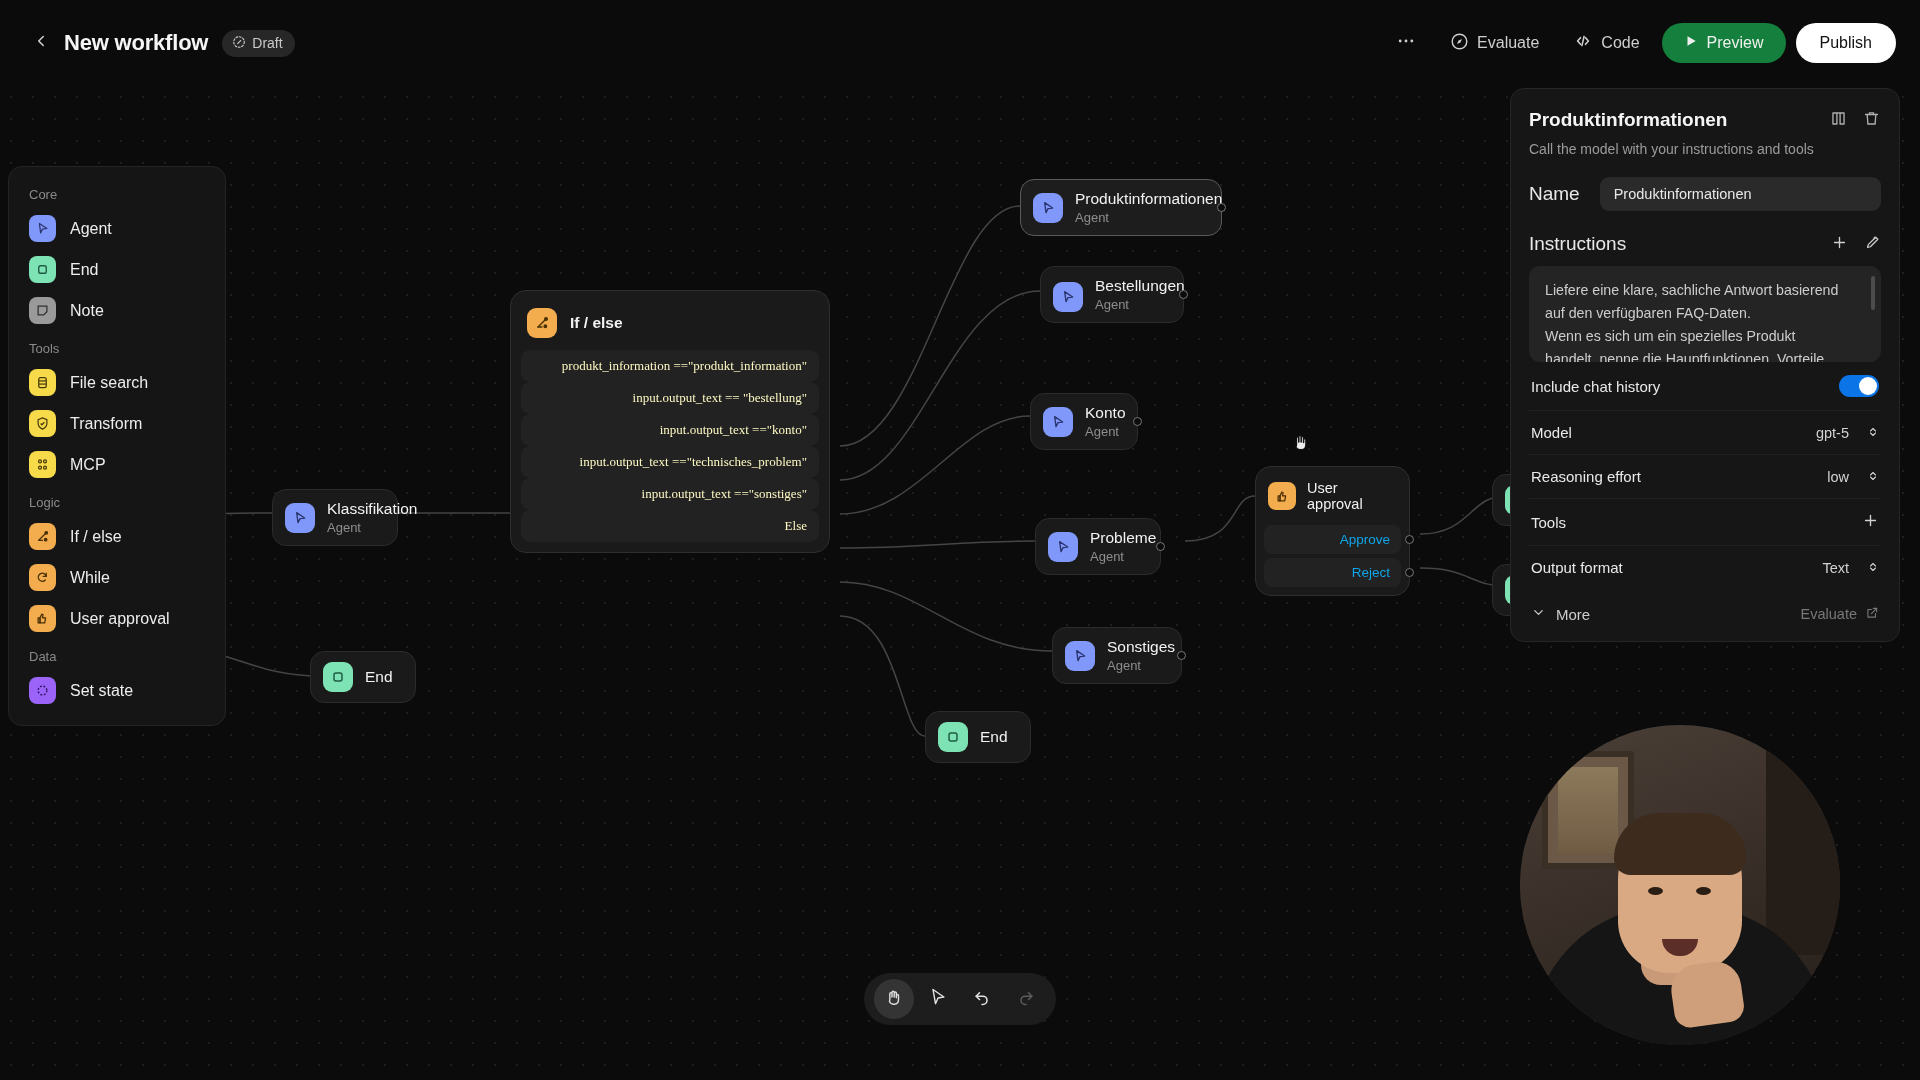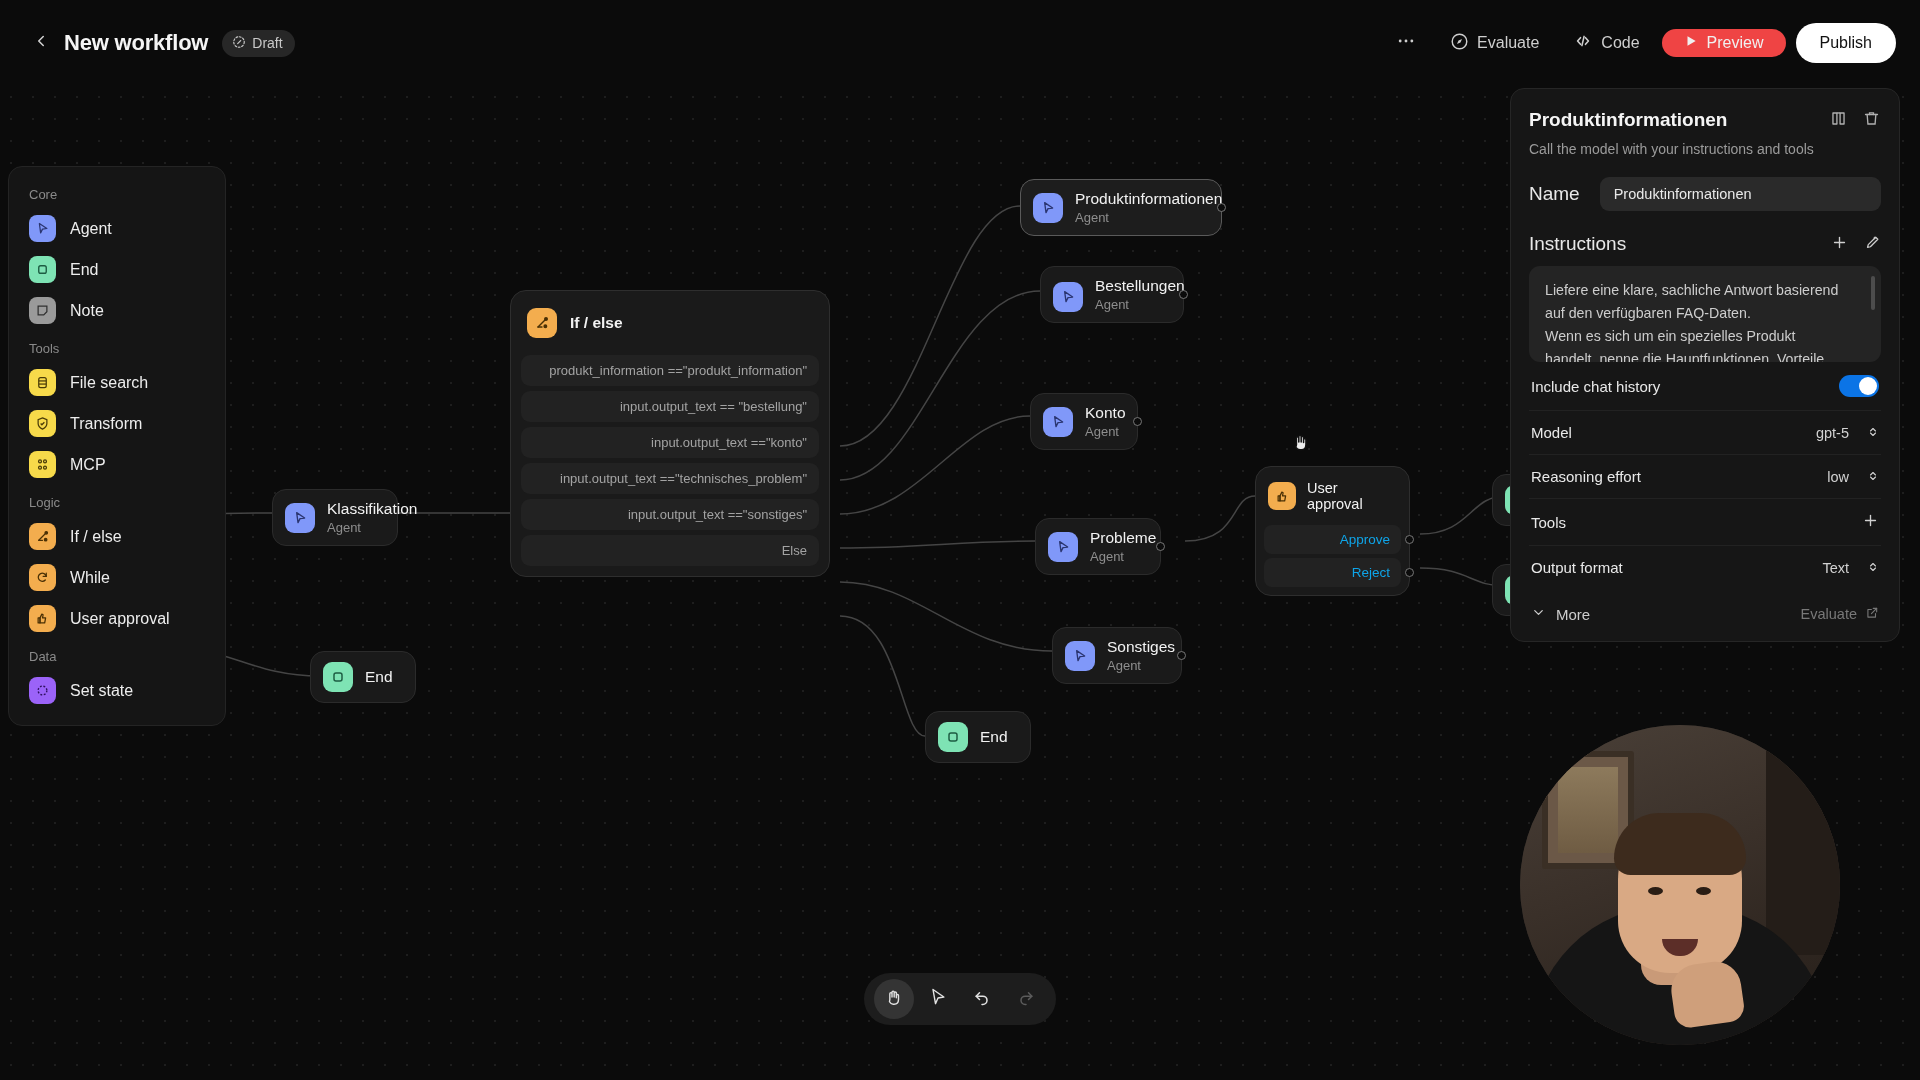--- a/index.html
+++ b/index.html
@@ -28,22 +28,22 @@
     padding:5px 12px 5px 10px; border-radius:999px;
   }
   .topbar-right { margin-left:auto; display:flex; align-items:center; gap:10px; }
   .tb-icon-btn {
     display:flex; align-items:center; justify-content:center;
     height:38px; padding:0 12px; border-radius:10px; color:#cfcfcf;
     font-size:16px; cursor:pointer; gap:8px;
   }
   .btn-preview {
     display:flex; align-items:center; gap:9px;
-    background:#ef4444; color:#f0f0f0; font-size:16px;
-    height:28px; padding:0 22px; border-radius:999px; cursor:pointer;
+    background:#15803d; color:#f0f0f0; font-size:16px;
+    height:40px; padding:0 22px; border-radius:999px; cursor:pointer;
   }
   .btn-publish {
     background:#ffffff; color:#111; font-size:16px; font-weight:500;
     height:40px; padding:0 24px; border-radius:999px; cursor:pointer;
     display:flex; align-items:center;
   }
 
   
   .canvas {
     position:absolute; left:0; top:86px; width:1920px; height:994px;
@@ -90,24 +90,24 @@
 
   
   .ifelse {
     position:absolute; width:320px; background:#1a1a1a;
     border:1px solid #2e2e2e; border-radius:16px; padding:10px;
     cursor:pointer;
   }
   .ifelse-head { display:flex; align-items:center; gap:13px; padding:7px 6px 12px 6px; }
   .ifelse-head .t { font-size:15.5px; font-weight:600; color:#f2f2f2; }
   .cond-row {
-    background:#222222; border-radius:9px; margin-top:5px;
+    background:#222222; border-radius:9px; 
     padding:8px 12px; text-align:right;
-    font-size:13px; color:#a3a3a3; position:relative;
-    white-space:nowrap; overflow:hidden; text-overflow:ellipsis;
+    font-size:13px; color:#fef9c3; position:relative;
+    white-space:nowrap; overflow:hidden; text-overflow:ellipsis;font-family:Liberation Serif, serif;
   }
 
   
   .approval {
     position:absolute; width:155px; background:#1a1a1a;
     border:1px solid #2e2e2e; border-radius:16px; padding:8px; cursor:pointer;
   }
   .approval-head { display:flex; align-items:center; gap:11px; padding:5px 4px 9px 4px; }
   .approval-head .t { font-size:14.5px; color:#f2f2f2; }
   .appr-row {

